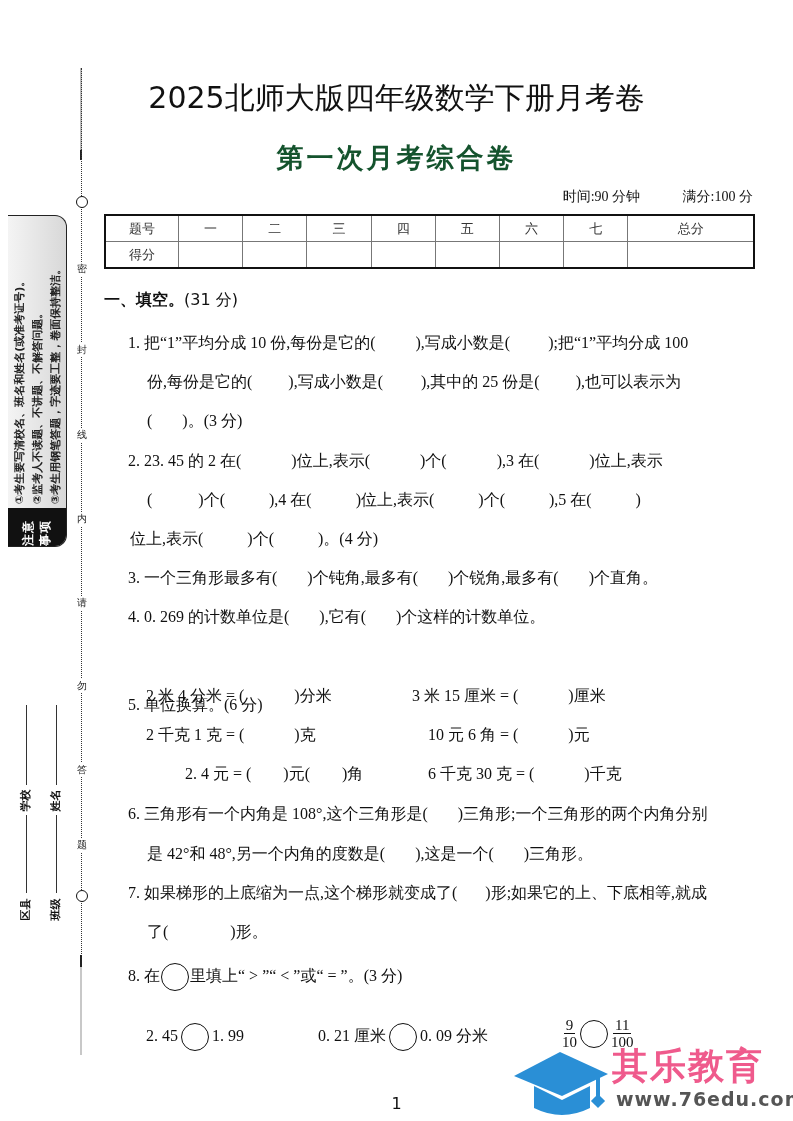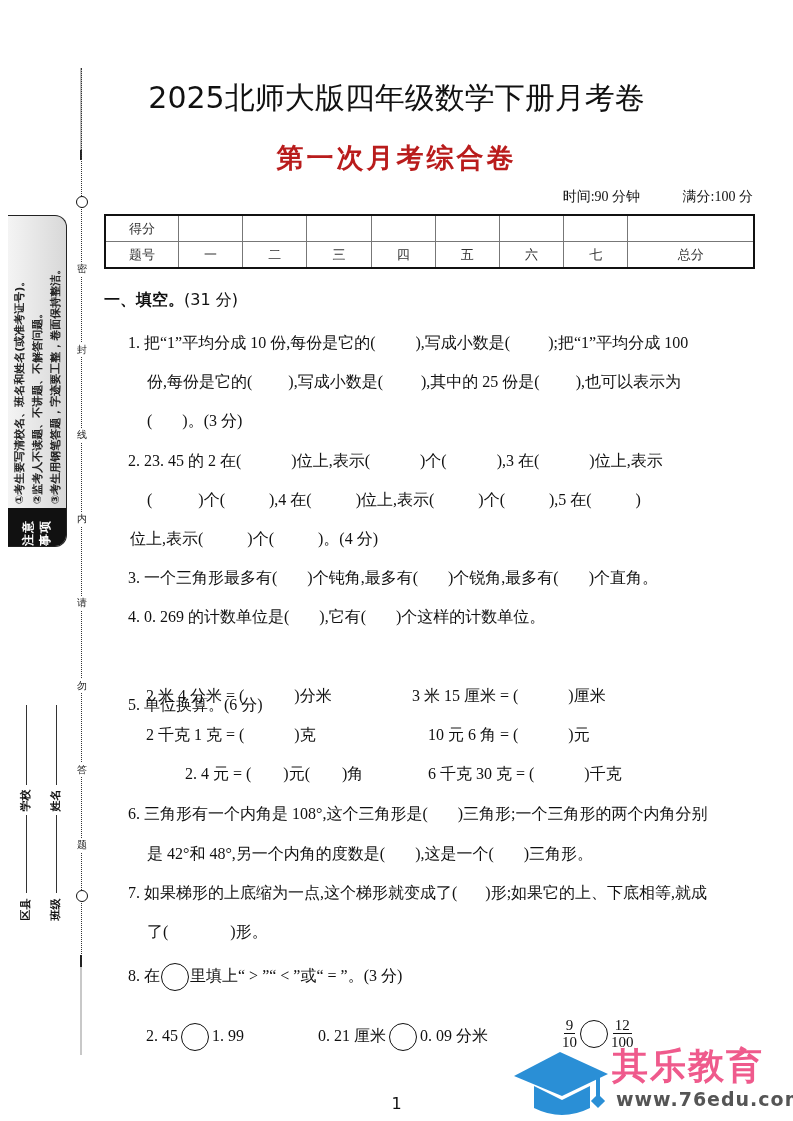--- a/index.html
+++ b/index.html
@@ -32,21 +32,21 @@
   .notice-line { font-size:11px; font-weight:bold; white-space:nowrap; font-family:"DejaVu Sans",sans-serif; color:#222; }
 
   .vert-field { position:absolute; width:20px; font-family:"DejaVu Sans",sans-serif; font-weight:bold;
                 font-size:11px; transform:rotate(-90deg); transform-origin:center; white-space:nowrap; }
   .field-line { position:absolute; width:1px; background:#333; }
 
   
   .title-main { position:absolute; left:0; width:793px; top:78px; text-align:center;
                 font-family:"DejaVu Sans",sans-serif; font-size:30px; color:#111; letter-spacing:0px; }
   .title-sub { position:absolute; left:0; width:793px; top:140px; text-align:center;
-               font-family:"DejaVu Sans",sans-serif; font-weight:bold; font-size:27px; color:#b91c1c; letter-spacing:3px; }
+               font-family:"DejaVu Sans",sans-serif; font-weight:bold; font-size:27px; color:#14532d; letter-spacing:3px; }
   .meta { position:absolute; right:40px; top:188px; font-size:14px; }
   .meta span { margin-left:14px;padding-left:25px; }
 
   
   table.score { position:absolute; left:104px; top:214px; width:651px; border-collapse:collapse;
                 border:2px solid #111; }
   table.score td { border:1px solid #777; height:25px; text-align:center; font-size:13px;
                    font-family:"DejaVu Sans",sans-serif; color:#333; padding:0; }
 
   
@@ -113,41 +113,41 @@
 <div class="title-main">2025北师大版四年级数学下册月考卷</div>
 <div class="title-sub">第一次月考综合卷</div>
 <div class="meta">
   <span>时间:90 分钟</span>
   <span>满分:100 分</span>
 </div>
 
 <table class="score">
   <tbody>
       <tr>
-    <td>得分</td>
-    <td></td>
-    <td></td>
-    <td></td>
-    <td></td>
-    <td></td>
-    <td></td>
-    <td></td>
-    <td></td>
-  </tr>
-  <tr>
     <td style="width:72px;">题号</td>
     <td>一</td>
     <td>二</td>
     <td>三</td>
     <td>四</td>
     <td>五</td>
     <td>六</td>
     <td>七</td>
     <td>总分</td>
   </tr>
+  <tr>
+    <td>得分</td>
+    <td></td>
+    <td></td>
+    <td></td>
+    <td></td>
+    <td></td>
+    <td></td>
+    <td></td>
+    <td></td>
+  </tr>
 </tbody>
   </table>
 
 <div class="section-head">
   <b>一、填空。</b><span>(31 分)</span>
 </div>
 
 <div class="line" style="left:128px; top:333px;">
   <span>1. 把“1”平均分成 10 份,每份是它的(</span><span class="gap" style="width:40px"></span><span>),写成小数是(</span><span class="gap" style="width:38px"></span><span>);把“1”平均分成 100</span>
 </div>
@@ -217,21 +217,21 @@
   <span>2. 45</span><span class="circ"></span><span>1. 99</span>
 </div>
 <div class="line" style="left:318px; top:1021px; line-height:30px;">
   <span>0. 21 厘米</span><span class="circ"></span><span>0. 09 分米</span>
 </div>
 <div class="line" style="left:562px; top:1017px; line-height:30px;">
   <span class="frac">
       <span class="num">9</span>
       <span>10</span>
     </span><span class="circ"></span><span class="frac">
-      <span class="num">12</span>
+      <span class="num">11</span>
       <span>100</span>
     </span>
 </div>
 
 <div class="logo">
   <svg class="abs" style="left:0; top:8px;" width="100" height="72" viewBox="0 0 100 72">
     <polygon points="2,30 48,6 96,28 50,50" fill="#2a8fd6"></polygon>
     <path d="M22,40 L22,62 Q50,76 78,62 L78,40 L50,54 Z" fill="#2a8fd6"></path>
     <rect x="84" y="30" width="4" height="22" fill="#2a8fd6"></rect>
     <rect x="81" y="50" width="10" height="10" fill="#2a8fd6" transform="rotate(45 86 55)"></rect>

